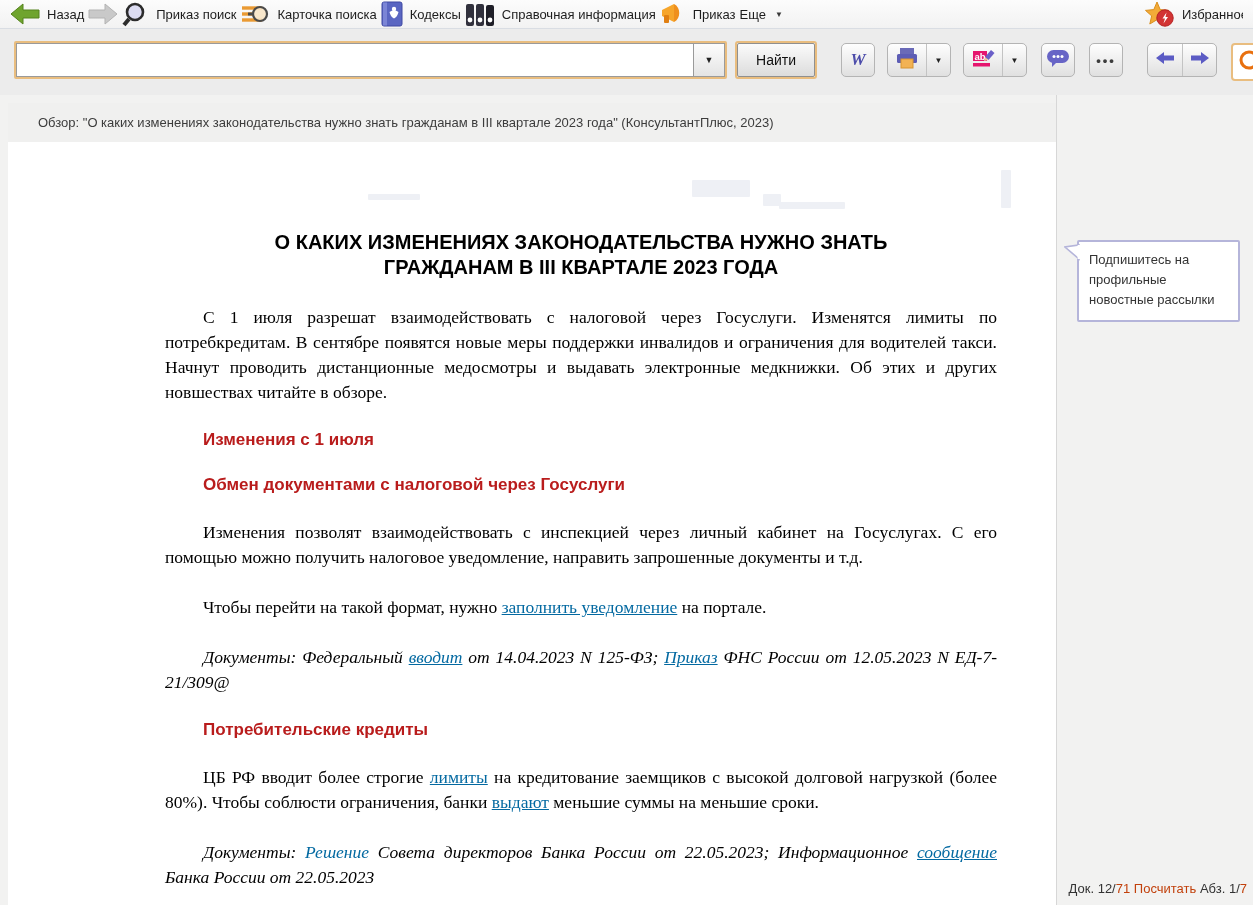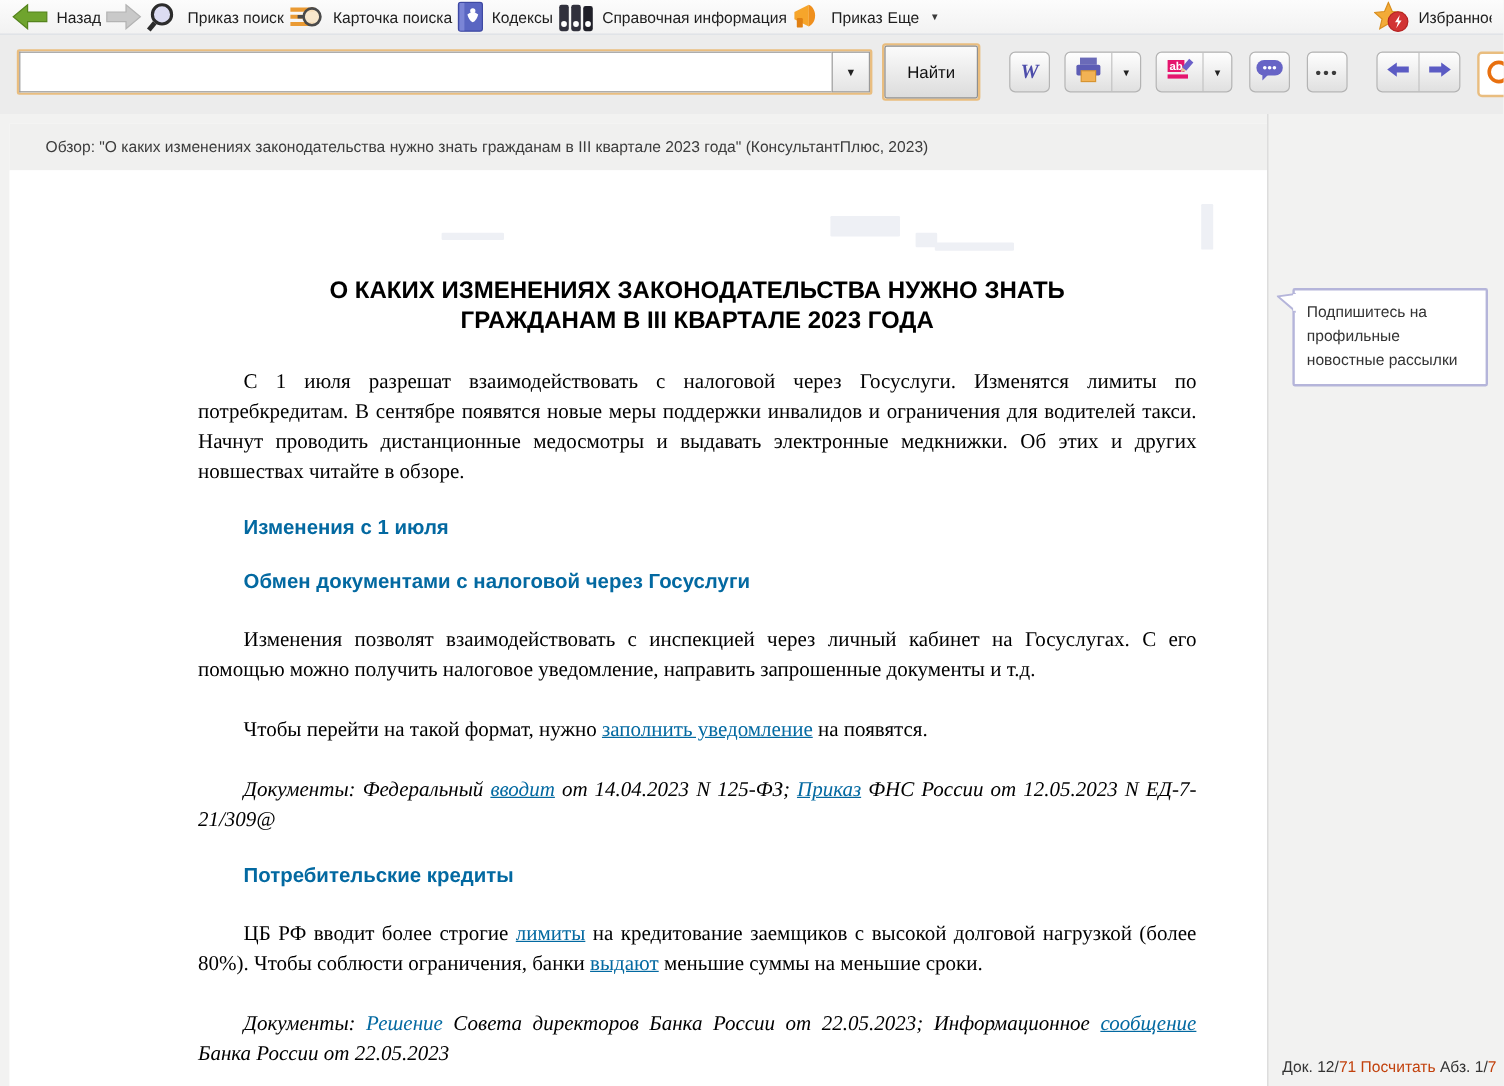--- a/index.html
+++ b/index.html
@@ -15,21 +15,21 @@
   .fav { margin-left:auto; overflow:hidden; flex:0 0 auto; width:98px; }
 
   
   .tb2 { height:66px; background:#ececec; display:flex; align-items:center; padding:0 0 4px 14px; position:relative; }
   .search-combo { display:flex; height:38px; border:2px solid #e9bd7f; border-radius:2px; background:#fff; width:713px; }
   .search-input { flex:1; border:1px solid #9a9a9a; border-right:none; outline:none; font-size:14px; padding:0 8px;
                   font-family:"Liberation Sans",sans-serif; }
   .combo-arrow { width:32px; background:linear-gradient(#fdfdfd,#e4e4e4); border:1px solid #9a9a9a;
                  display:flex; align-items:center; justify-content:center; font-size:9px; color:#222; cursor:pointer; }
   .find-wrap { margin-left:8px; border:2px solid #e9bd7f; border-radius:3px; }
-  .find-btn { width:78px; height:44px; background:linear-gradient(#fbfbfb,#dcdcdc); border:1px solid #8f8f8f;
+  .find-btn { width:78px; height:34px; background:linear-gradient(#fbfbfb,#dcdcdc); border:1px solid #8f8f8f;
               border-radius:2px; font-size:14px; color:#111; font-family:"Liberation Sans",sans-serif; cursor:pointer; }
   .ibtn { height:34px; background:linear-gradient(#fefefe,#e0e0e0); border:1px solid #b4b4b4; border-radius:5px;
           display:flex; align-items:center; justify-content:center; cursor:pointer; }
   .ibtn.single { width:34px; }
   .split { display:flex; height:34px; border:1px solid #b4b4b4; border-radius:5px; overflow:hidden;
            background:linear-gradient(#fefefe,#e0e0e0); }
   .split .seg-main { width:38px; display:flex; align-items:center; justify-content:center; }
   .split .seg-arrow { width:24px; display:flex; align-items:center; justify-content:center;
                       border-left:1px solid #c3c3c3; font-size:8px; color:#222; }
   .w-glyph { font-family:"Liberation Serif",serif; font-style:italic; font-weight:bold; font-size:17px; color:#4c4caa; }
@@ -47,21 +47,21 @@
   .doc-header { height:39px; background:#f0f0ef; display:flex; align-items:center; padding-left:30px;
                 font-size:13px; color:#3c3c3c; }
   .page { flex:1; background:#fff; padding:0 59px 0 157px; position:relative; overflow:hidden; }
   .page-spacer { height:88px; position:relative; }
   .smudge { position:absolute; background:#eef0f5; border-radius:1px; }
 
   .doc-title { font-size:20px; font-weight:bold; text-align:center; line-height:25px; color:#000; margin-bottom:25px; }
   .para { font-family:"Liberation Serif",serif; font-size:17.5px; line-height:25px; text-align:justify;
           text-indent:38px; color:#000; margin-bottom:25px; }
   .para.italic { font-style:italic; }
-  .doc-h { font-size:17px; font-weight:bold; margin:0 0 25px 38px; color:#0369a1; }
+  .doc-h { font-size:17px; font-weight:bold; margin:0 0 25px 38px; color:#b91c1c; }
   .doclink { color:#0369a1; text-decoration:underline; cursor:pointer; }
   .doclink.nounder { text-decoration:none; }
 
   
   .right-panel { flex:1; background:#f2f2f1; border-left:1px solid #d7d7d7; position:relative; margin-top:-8px; }
   .tooltip { position:absolute; left:20px; top:145px; width:163px; background:#fff; border:2px solid #b5b5da;
              border-radius:2px; padding:8px 6px 10px 10px; font-size:13px; line-height:20px; color:#333; }
   .tooltip svg.tail { position:absolute; left:-15px; top:0; }
   .statusline { position:absolute; right:6px; bottom:9px; font-size:13px; color:#333; white-space:nowrap; }
   .statusline .blue { color:#c2410c; cursor:pointer;text-align:center; }
@@ -252,21 +252,21 @@
         <div>ГРАЖДАНАМ В III КВАРТАЛЕ 2023 ГОДА</div>
       </div>
 
       <p class="para">С 1 июля разрешат взаимодействовать с налоговой через Госуслуги. Изменятся лимиты по потребкредитам. В сентябре появятся новые меры поддержки инвалидов и ограничения для водителей такси. Начнут проводить дистанционные медосмотры и выдавать электронные медкнижки. Об этих и других новшествах читайте в обзоре.</p>
 
       <div class="doc-h">Изменения с 1 июля</div>
       <div class="doc-h">Обмен документами с налоговой через Госуслуги</div>
 
       <p class="para">Изменения позволят взаимодействовать с инспекцией через личный кабинет на Госуслугах. С его помощью можно получить налоговое уведомление, направить запрошенные документы и т.д.</p>
 
-      <p class="para"><span>Чтобы перейти на такой формат, нужно </span><span class="doclink">заполнить уведомление</span><span> на появятся.</span></p>
+      <p class="para"><span>Чтобы перейти на такой формат, нужно </span><span class="doclink">заполнить уведомление</span><span> на портале.</span></p>
 
       <p class="para italic"><span>Документы: Федеральный </span><span class="doclink">вводит</span><span> от 14.04.2023 N 125-ФЗ; </span><span class="doclink">Приказ</span><span> ФНС России от 12.05.2023 N ЕД-7-21/309@</span></p>
 
       <div class="doc-h">Потребительские кредиты</div>
 
       <p class="para"><span>ЦБ РФ вводит более строгие </span><span class="doclink">лимиты</span><span> на кредитование заемщиков с высокой долговой нагрузкой (более 80%). Чтобы соблюсти ограничения, банки </span><span class="doclink">выдают</span><span> меньшие суммы на меньшие сроки.</span></p>
 
       <p class="para italic"><span>Документы: </span><span class="doclink nounder">Решение</span><span> Совета директоров Банка России от 22.05.2023; Информационное </span><span class="doclink">сообщение</span><span> Банка России от 22.05.2023</span></p>
 
     </div>

